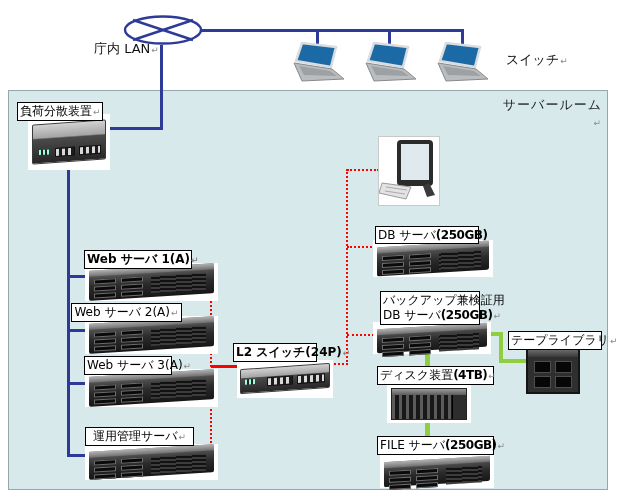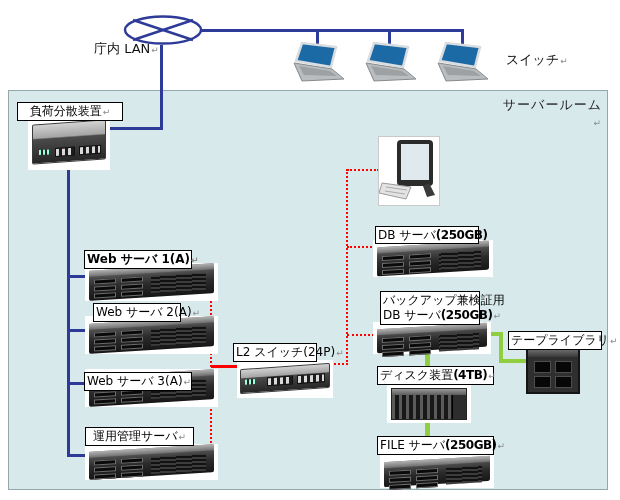--- a/index.html
+++ b/index.html
@@ -135,21 +135,21 @@
   </svg>
   <div class="txt" style="left:506px;top:51px;"><span>スイッチ</span><span class="crlf">↵</span></div>
 
   <div class="wb" style="left:28px;top:114px;width:82px;height:56px;">
     <div class="flatdev" style="left:4px;top:8px;right:4px;bottom:8px;">
       <div class="led" style="left:6px;"></div>
       <div class="p" style="left:22px;width:20px;"></div>
       <div class="p" style="left:46px;width:22px;"></div>
     </div>
   </div>
-  <div class="lbl" style="left:17px;top:102px;width:106px;"><span>負荷分散装置</span><span class="crlf">↵</span></div>
+  <div class="lbl" style="left:17px;top:102px;width:86px;"><span>負荷分散装置</span><span class="crlf">↵</span></div>
 
 
   <div class="wb" style="left:85px;top:263px;width:133px;height:38px;">
     <div class="srv">
         <i></i>
         <i></i>
         <i></i>
         <i></i>
         <i></i>
         <i></i>
@@ -162,34 +162,34 @@
     <div class="srv">
         <i></i>
         <i></i>
         <i></i>
         <i></i>
         <i></i>
         <i></i>
         <u></u>
       </div>
   </div>
-  <div class="lbl" style="left:93px;top:303px;width:88px;"><span>Web サーバ 2(A)</span><span class="crlf">↵</span></div>
+  <div class="lbl" style="left:71px;top:303px;width:111px;"><span>Web サーバ 2(A)</span><span class="crlf">↵</span></div>
 
   <div class="wb" style="left:85px;top:369px;width:133px;height:38px;">
     <div class="srv">
         <i></i>
         <i></i>
         <i></i>
         <i></i>
         <i></i>
         <i></i>
         <u></u>
       </div>
   </div>
-  <div class="lbl" style="left:84px;top:372px;width:108px;"><span>Web サーバ 3(A)</span><span class="crlf">↵</span></div>
+  <div class="lbl" style="left:84px;top:356px;width:88px;"><span>Web サーバ 3(A)</span><span class="crlf">↵</span></div>
 
   <div class="wb" style="left:85px;top:444px;width:133px;height:36px;">
     <div class="srv">
         <i></i>
         <i></i>
         <i></i>
         <i></i>
         <i></i>
         <i></i>
         <u></u>
@@ -197,21 +197,21 @@
   </div>
   <div class="lbl" style="left:85px;top:427px;width:109px;"><span>運用管理サーバ</span><span class="crlf">↵</span></div>
 
   <div class="wb" style="left:237px;top:360px;width:96px;height:38px;">
     <div class="flatdev" style="left:3px;top:6px;right:3px;bottom:7px;">
       <div class="led" style="left:4px;"></div>
       <div class="p" style="left:26px;width:26px;"></div>
       <div class="p" style="left:56px;width:28px;"></div>
     </div>
   </div>
-  <div class="lbl" style="left:233px;top:343px;width:84px;"><span>L2 スイッチ(24P)</span><span class="crlf">↵</span></div>
+  <div class="lbl" style="left:233px;top:343px;width:84px;font-weight:bold;"><span>L2 スイッチ(24P)</span><span class="crlf">↵</span></div>
 
   <div class="wb" style="left:378px;top:136px;width:62px;height:70px;border:1px solid #c9c9c9;">
     <svg style="position:absolute;left:0;top:0;" width="60" height="68" viewBox="0 0 60 68">
       <rect x="18" y="3" width="36" height="46" rx="4" fill="#2b2b2b"></rect>
       <rect x="22" y="7" width="28" height="36" fill="#dfe9ee"></rect>
       <polygon points="50,46 56,58 48,60 44,49" fill="#3a3a3a"></polygon>
       <polygon points="3,46 32,50 27,62 0,56" fill="#e3e3e3" stroke="#9a9a9a" stroke-width="1"></polygon>
       <line x1="7" y1="50" x2="28" y2="53" stroke="#aaa" stroke-width="1"></line>
       <line x1="6" y1="54" x2="26" y2="57" stroke="#aaa" stroke-width="1"></line>
     </svg>

